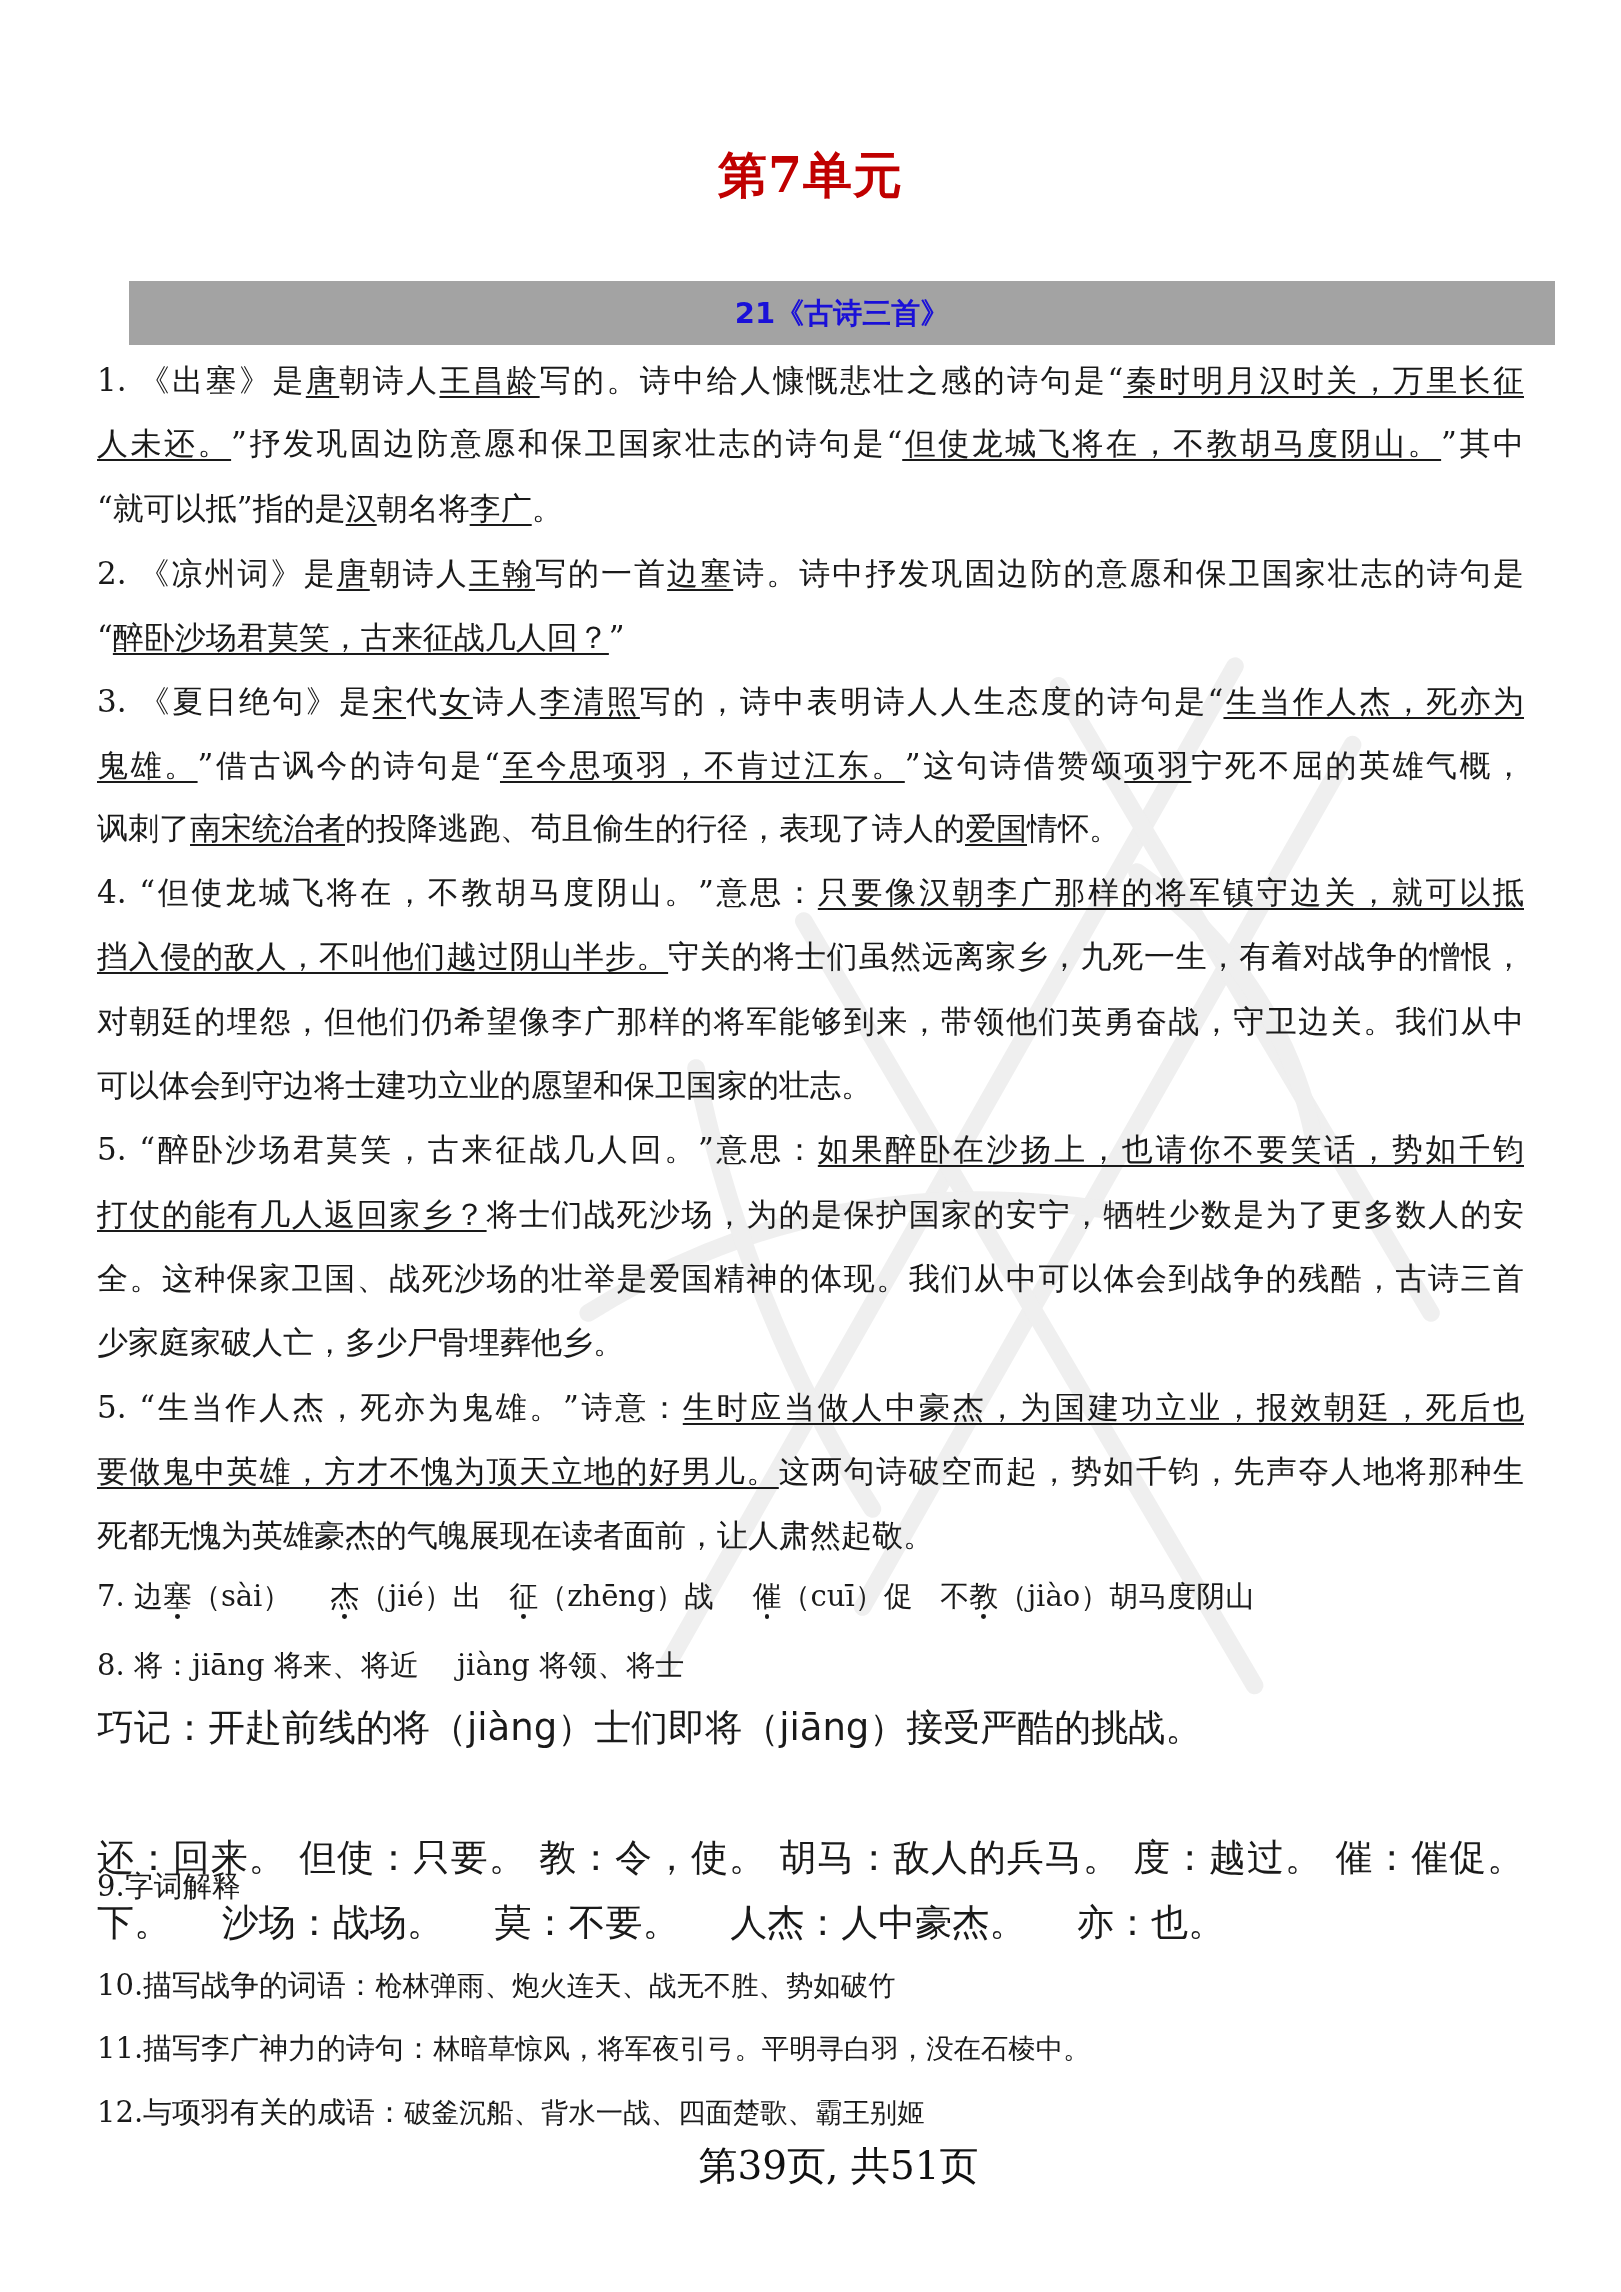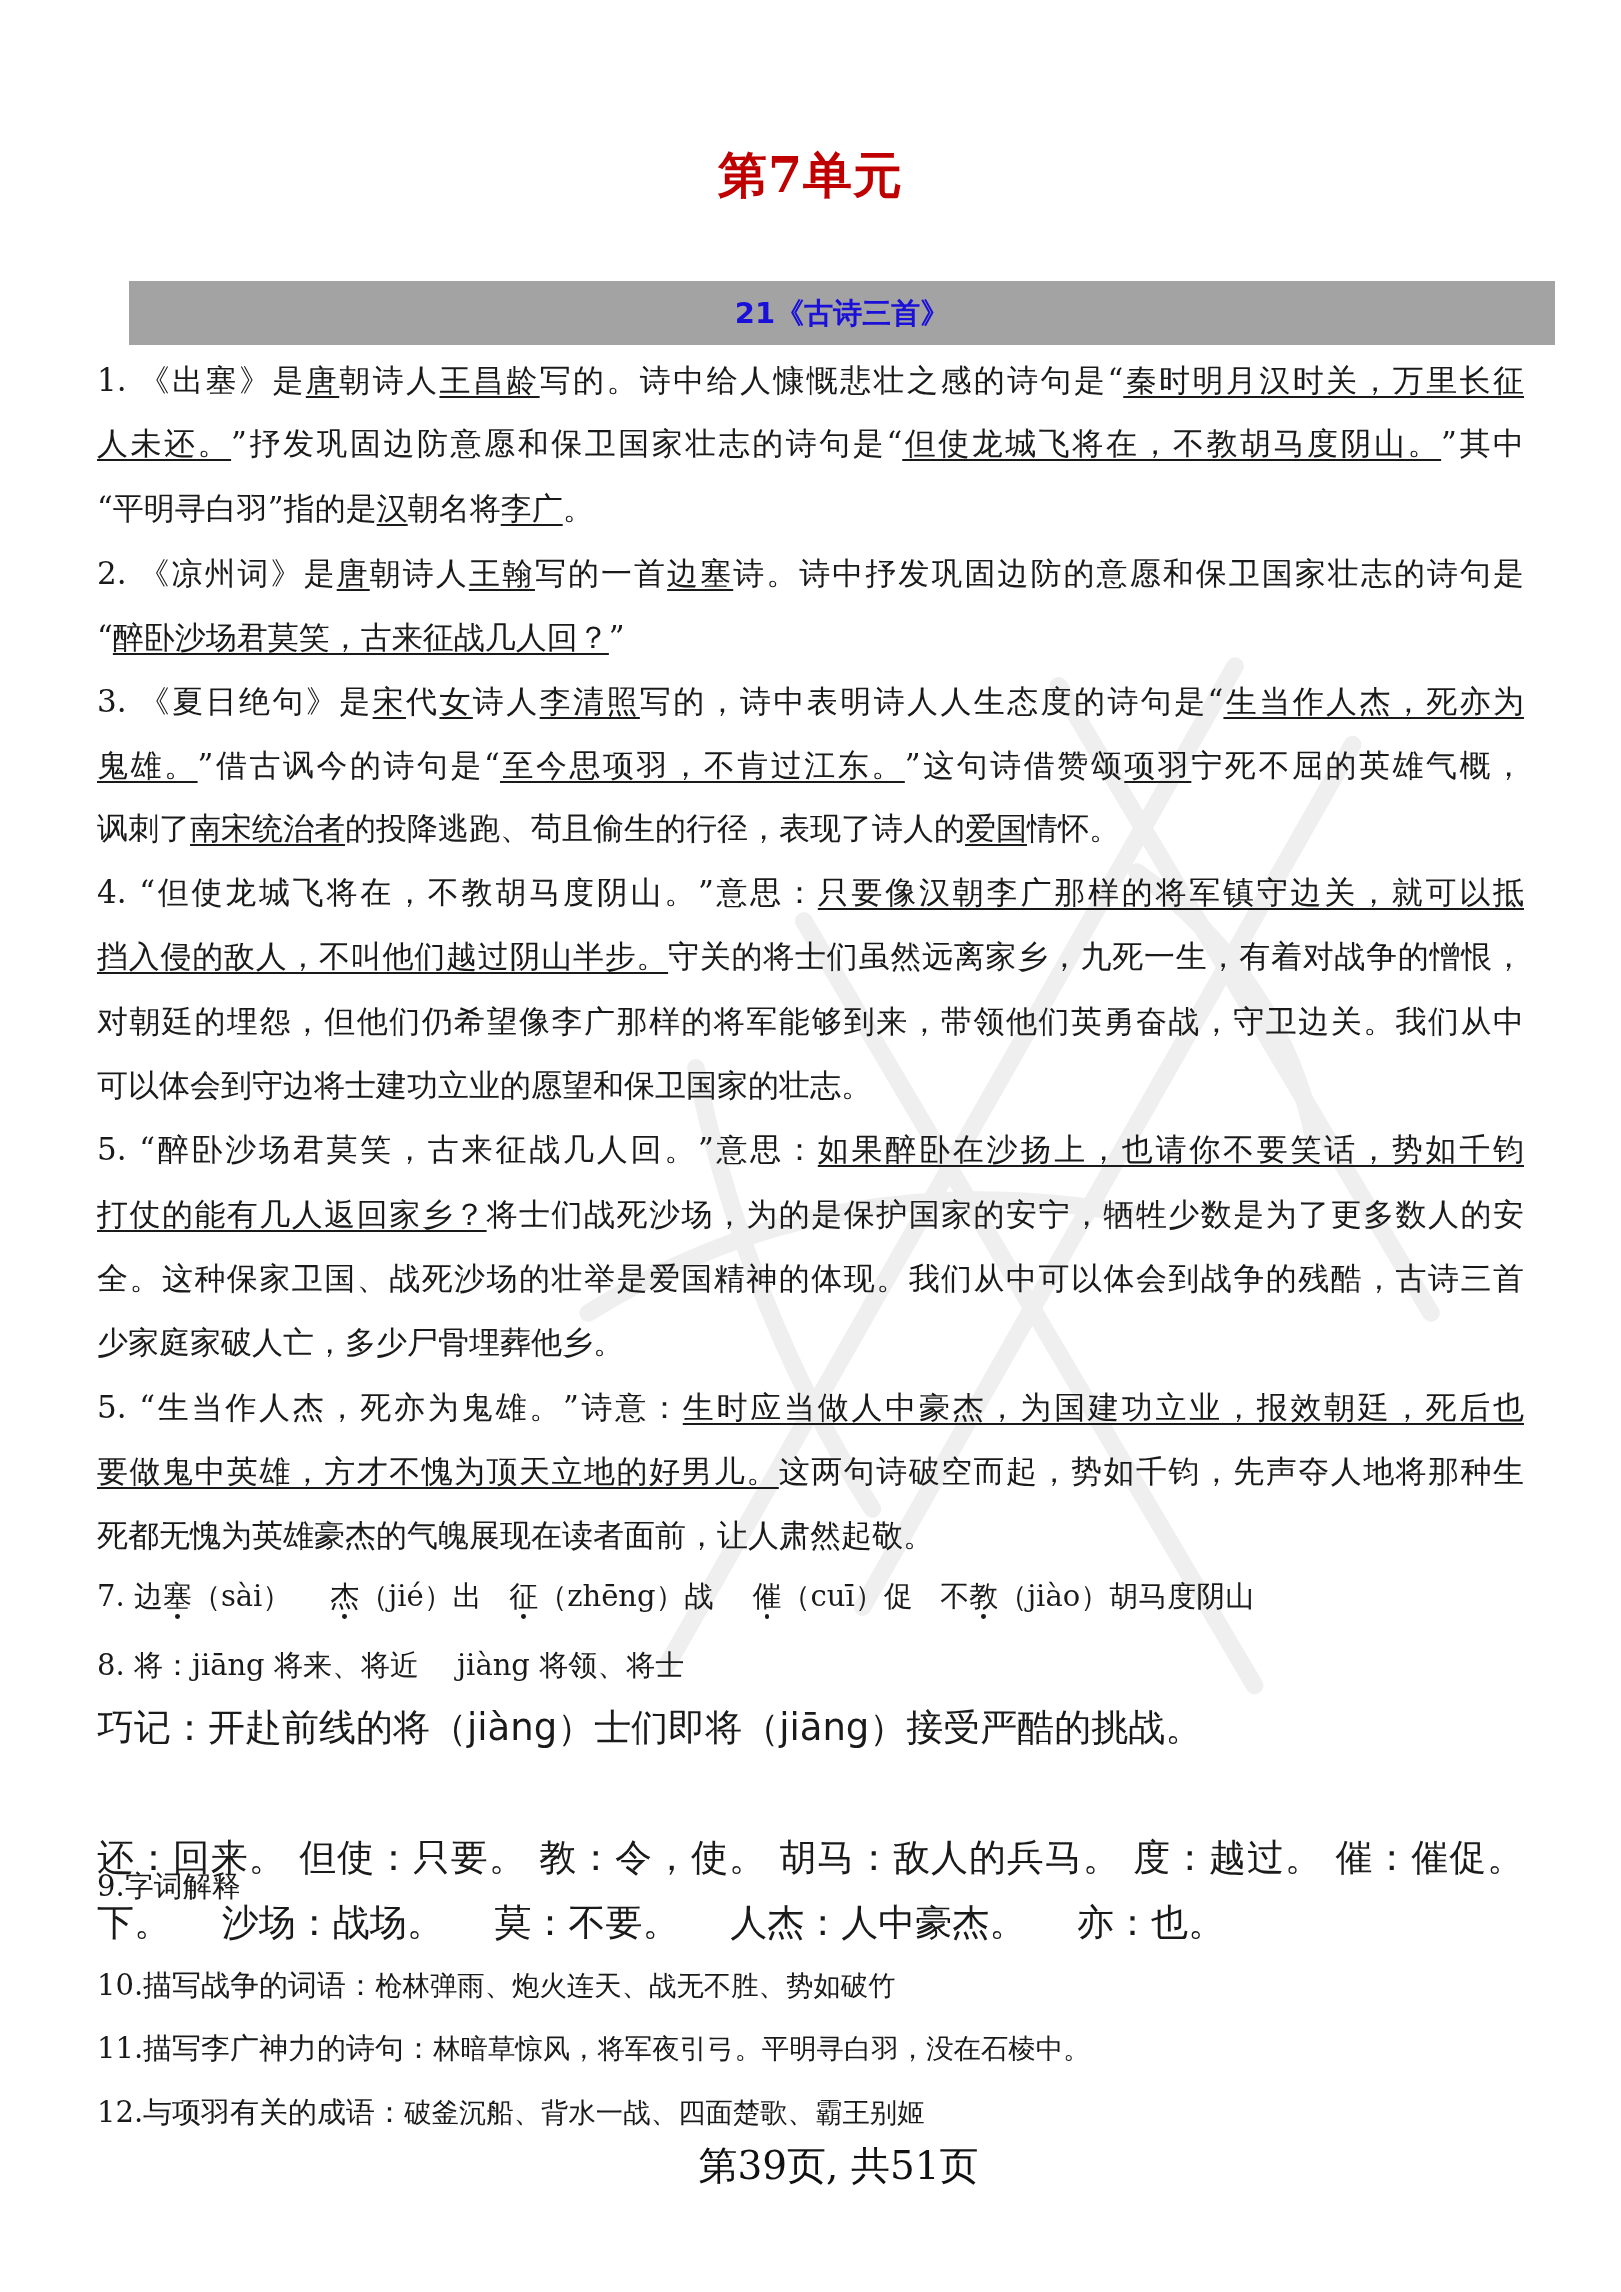--- a/index.html
+++ b/index.html
@@ -45,21 +45,21 @@
 </svg>
 
 <div class="unit-title">第7单元</div>
 
 <div class="section-band">
   <div class="section-title">21《古诗三首》</div>
 </div>
 
 <div class="line full" style="top:358px"><span>1. 《出塞》是</span><span class="u">唐</span><span>朝诗人</span><span class="u">王昌龄</span><span>写的。诗中给人慷慨悲壮之感的诗句是“</span><span class="u">秦时明月汉时关，万里长征</span></div>
 <div class="line full" style="top:421px"><span class="u">人未还。</span><span>”抒发巩固边防意愿和保卫国家壮志的诗句是“</span><span class="u">但使龙城飞将在，不教胡马度阴山。</span><span>”其中</span></div>
-<div class="line" style="top:486px"><span>“平明寻白羽”指的是</span><span class="u">汉</span><span>朝名将</span><span class="u">李广</span><span>。</span></div>
+<div class="line" style="top:486px"><span>“就可以抵”指的是</span><span class="u">汉</span><span>朝名将</span><span class="u">李广</span><span>。</span></div>
 
 <div class="line full" style="top:551px"><span>2. 《凉州词》是</span><span class="u">唐</span><span>朝诗人</span><span class="u">王翰</span><span>写的一首</span><span class="u">边塞</span><span>诗。诗中抒发巩固边防的意愿和保卫国家壮志的诗句是</span></div>
 <div class="line" style="top:615px"><span>“</span><span class="u">醉卧沙场君莫笑，古来征战几人回？</span><span>”</span></div>
 
 <div class="line full" style="top:679px"><span>3. 《夏日绝句》是</span><span class="u">宋</span><span>代</span><span class="u">女</span><span>诗人</span><span class="u">李清照</span><span>写的，诗中表明诗人人生态度的诗句是“</span><span class="u">生当作人杰，死亦为</span></div>
 <div class="line full" style="top:743px"><span class="u">鬼雄。</span><span>”借古讽今的诗句是“</span><span class="u">至今思项羽，不肯过江东。</span><span>”这句诗借赞颂</span><span class="u">项羽</span><span>宁死不屈的英雄气概，</span></div>
 <div class="line" style="top:806px"><span>讽刺了</span><span class="u">南宋统治者</span><span>的投降逃跑、苟且偷生的行径，表现了诗人的</span><span class="u">爱国</span><span>情怀。</span></div>
 
 <div class="line full" style="top:870px"><span>4. “但使龙城飞将在，不教胡马度阴山。”意思：</span><span class="u">只要像汉朝李广那样的将军镇守边关，就可以抵</span></div>
 <div class="line full" style="top:934px"><span class="u">挡入侵的敌人，不叫他们越过阴山半步。</span><span>守关的将士们虽然远离家乡，九死一生，有着对战争的憎恨，</span></div>

